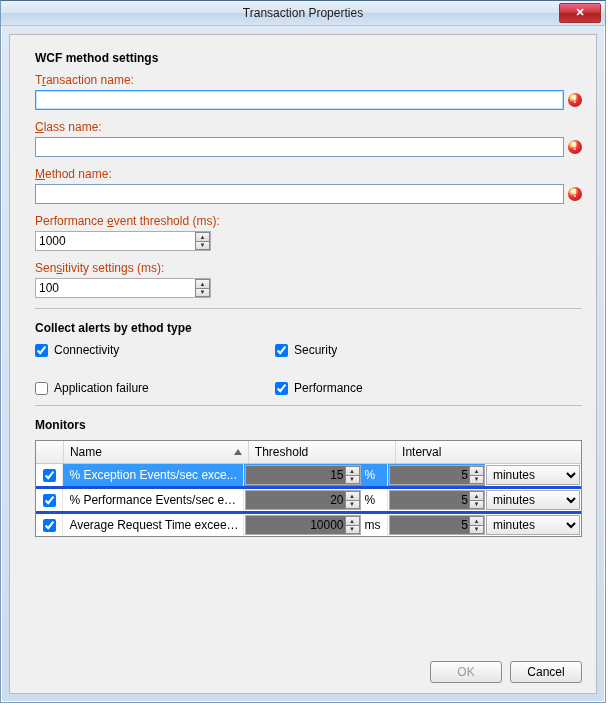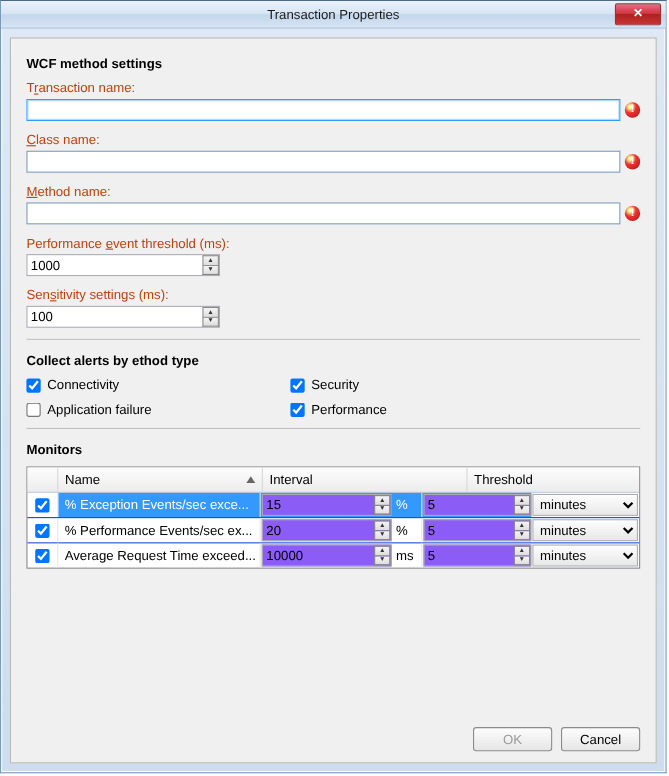--- a/index.html
+++ b/index.html
@@ -37,21 +37,21 @@
     color: #fff; font-weight: bold; font-size: 11px;
     line-height: 16px; text-align: center;
     cursor: default;
     font-family: Arial, sans-serif;
   }
   .inner {
     position: absolute;
     left: 8px; right: 8px; top: 33px; bottom: 8px;
     background: #f0f0f0;
     border: 1px solid #b8b8b8;
-    padding: 14px 14px 10px 14px;
+    padding: 14px 14px 10px 25px;
     box-sizing: border-box;
   }
   .group-title { font-weight: bold; margin: 2px 0 8px 0; color: #000; }
   .field { margin-bottom: 10px; }
   .label { display: block; margin-bottom: 3px; color: #c2410c; }
   .label .u { text-decoration: underline; }
   .row-input { display: flex; align-items: center; gap: 4px; }
   .text-input {
     flex: 1 1 auto;
     height: 20px;
@@ -83,21 +83,21 @@
     background: linear-gradient(#f5f5f5, #ddd);
     font-size: 6px; line-height: 1;
     display: flex; align-items: center; justify-content: center;
     color: #333;
   }
   .spin-btn + .spin-btn { border-top: none; }
   hr.sep { border: none; border-top: 1px solid #c0c0c0; margin: 10px 0 12px 0; }
   .alerts-grid {
     display: grid;
     grid-template-columns: 240px 240px;
-    row-gap: 8px;
+    row-gap: 24px;
     margin-top: 8px;
   }
   .check-item { display: flex; align-items: center; gap: 6px; }
   .check-item input[type=checkbox] { width: 13px; height: 13px; margin: 0; }
   .monitors-table {
     margin-top: 6px;
     border: 1px solid #888;
     background: #fff;
   }
   .mt-head { display: flex; background: linear-gradient(#fdfdfd,#ececec); border-bottom: 1px solid #c8c8c8; }
@@ -114,39 +114,39 @@
   .col-unit { width: 28px; }
   .col-int { width: 100px; }
   .col-intunit { width: 99px; }
   .sort-tri {
     margin-left: auto;
     width: 0; height: 0;
     border-left: 4px solid transparent;
     border-right: 4px solid transparent;
     border-bottom: 6px solid #666;
   }
-  .mt-row { display: flex; height: 22px; align-items: stretch; border-bottom: 1px solid #1d4ed8; }
+  .mt-row { display: flex; height: 22px; align-items: stretch; border-bottom: 3px solid #1d4ed8; }
   .mt-row:last-child { border-bottom: none; }
   .mt-row .c { box-sizing: border-box; display: flex; align-items: center; padding: 0 3px; }
   .mt-row .c.col-chk { justify-content: center; border-right: 1px solid #e6e6e6; }
   .mt-row .c.col-name { border-right: 1px solid #e6e6e6; white-space: nowrap; overflow: hidden; text-overflow: ellipsis; display: block; line-height: 22px; padding-left: 6px; }
   .mt-row .c.col-thr { padding: 1px 0 1px 1px; }
   .mt-row .c.col-unit { border-right: 1px solid #e6e6e6; padding-left: 4px; }
   .mt-row .c.col-int { padding: 1px 0 1px 1px; }
   .mt-row .c.col-intunit { padding: 1px; }
   .mt-row.sel { background: #3399ff; color: #fff; }
   .mt-row.sel .c.col-chk,
   .mt-row.sel .c.col-intunit,
   .mt-row.sel .c.col-int .spin-wrap,
   .mt-row.sel .c.col-thr .spin-wrap { background: #fff; color: #000; }
   .mt-row.sel .c.col-chk { background: #fff; }
   .mt-row.sel .c.col-intunit { color: #000; }
   .cell-spin {
-    width: 100%; height: 20px; border: 1px solid #abadb3; background: #8b5cf6;
-    padding: 0 16px 0 3px; font: inherit; box-sizing: border-box; 
+    width: 100%; height: 20px; border: 1px solid #abadb3; background: #737373;
+    padding: 0 16px 0 3px; font: inherit; box-sizing: border-box; text-align: right;
   }
   .cell-select {
     width: 100%; height: 20px; border: 1px solid #abadb3;
     background: linear-gradient(#fdfdfd,#e8e8e8);
     font: inherit; padding: 0 2px; box-sizing: border-box;
   }
   .buttons {
     position: absolute; right: 14px; bottom: 10px; display: flex; gap: 8px;
   }
   .btn {
@@ -252,25 +252,25 @@
 
     <div class="group-title">Monitors</div>
 
     <div class="monitors-table">
       <div class="mt-head">
         <div class="hc col-chk"></div>
         <div class="hc col-name">
           <span>Name</span>
           <span class="sort-tri"></span>
         </div>
+        <div class="hc col-thr" style="width:148px">
+          <span>Threshold</span>
+        </div>
         <div class="hc col-int" style="width:186px">
           <span>Interval</span>
-        </div>
-        <div class="hc col-thr" style="width:148px">
-          <span>Threshold</span>
         </div>
       </div>
       <div id="monitors-body">
           <div class="mt-row sel">
             <div class="c col-chk">
               <input type="checkbox" checked="" style="">
             </div>
             <div class="c col-name">% Exception Events/sec exce...</div>
             <div class="c col-thr">
               <div class="spin-wrap" style="width: 100%;"><input class="cell-spin" type="text" value="15" style=""><div class="spin-btns">

